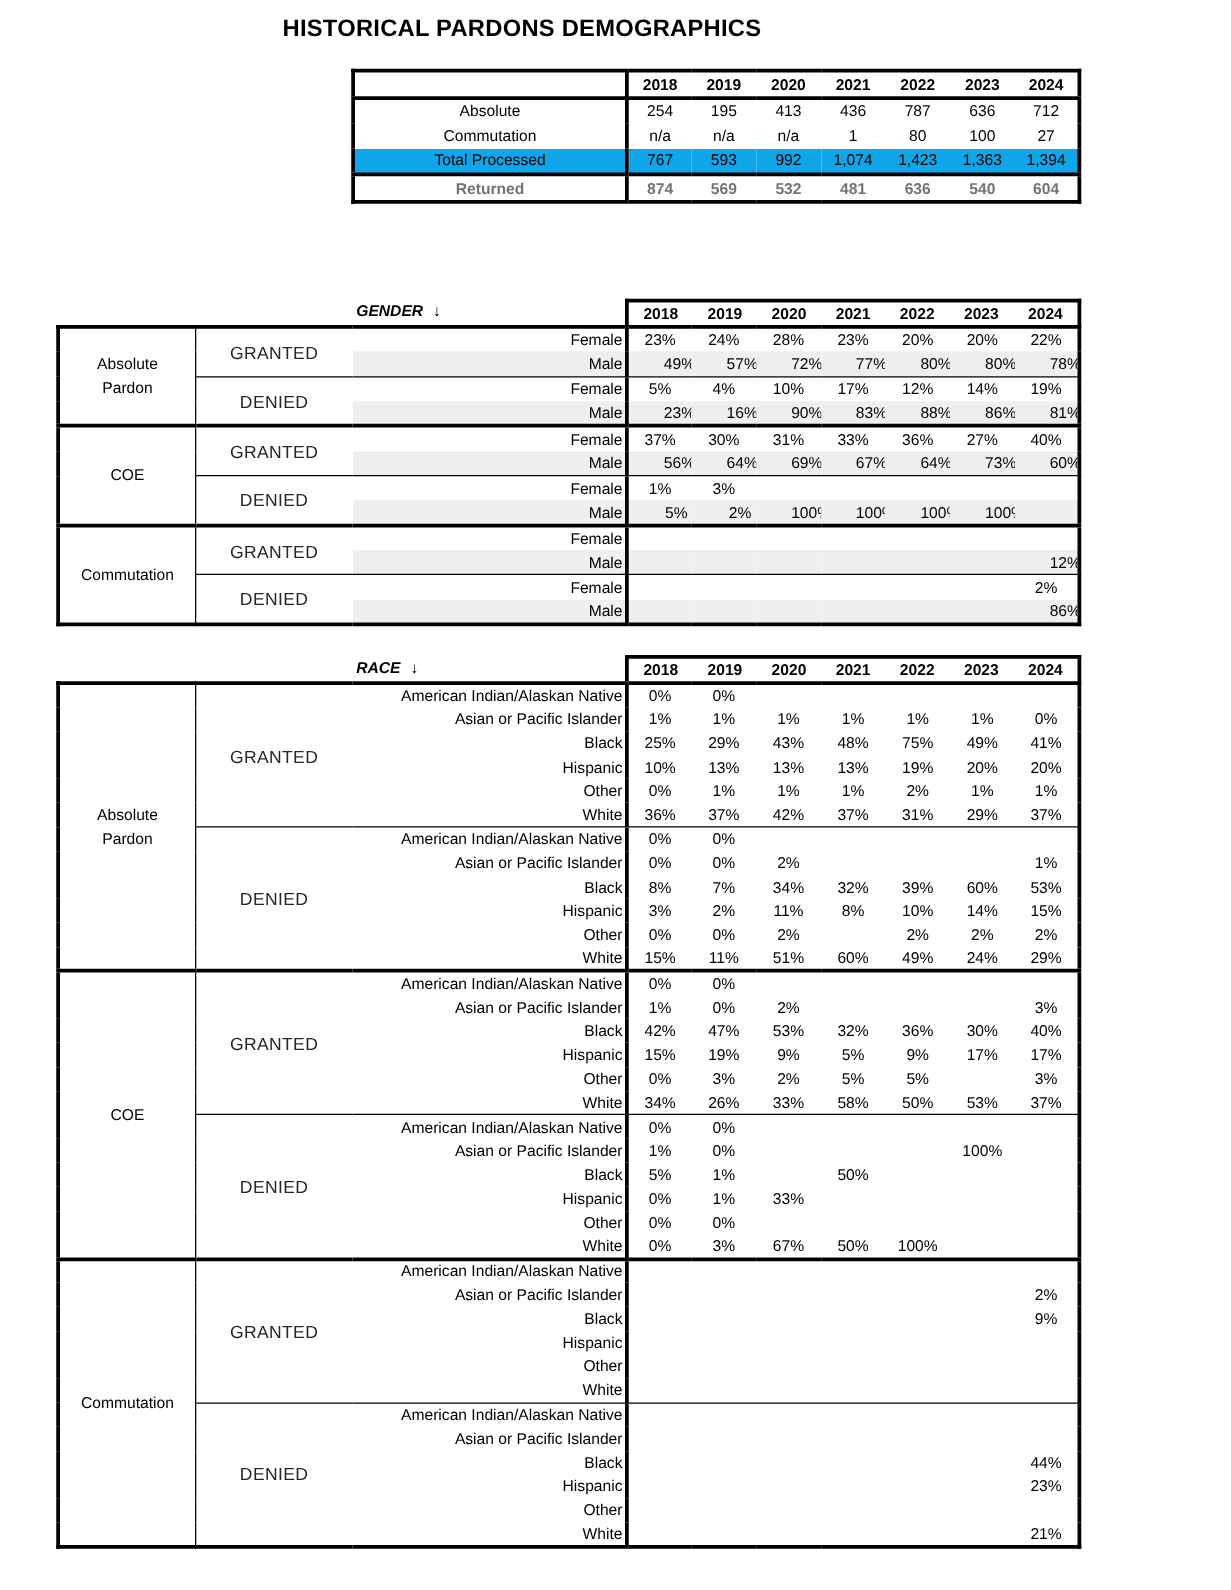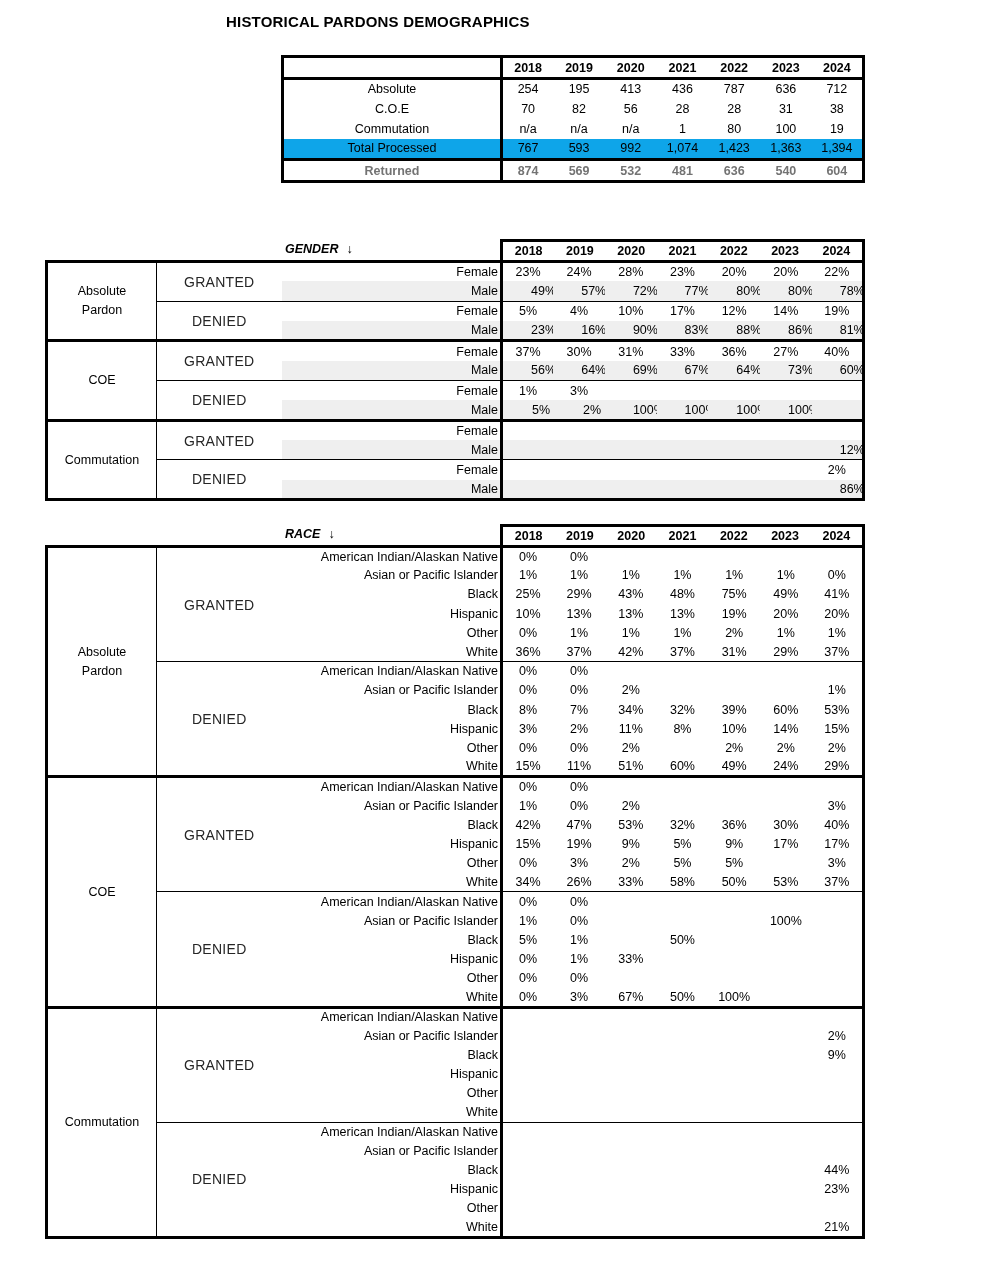--- a/index.html
+++ b/index.html
@@ -2,21 +2,21 @@
 <html><head>
 <meta charset="utf-8">
 <style>
   html,body{margin:0;padding:0;}
   body{
     width:985px;height:1272px;background:#ffffff;position:relative;
     font-family:"Liberation Sans",sans-serif;color:#000;
     -webkit-font-smoothing:antialiased;
   }
   .abs{position:absolute;}
-  .title{font-size:15px;font-weight:700;letter-spacing:.2px;}
+  .title{font-size:19px;font-weight:700;letter-spacing:.2px;}
   .seclabel{font-size:12.5px;font-weight:700;font-style:italic;}
   .seclabel .arrow{margin-left:8px;font-style:normal;font-weight:700;}
 
   table{border-collapse:collapse;table-layout:fixed;border:3px solid #000;}
   td{padding:0 2px;font-size:12.5px;white-space:nowrap;overflow:hidden;vertical-align:middle;}
 
   
   tr.hdr td{border-bottom:3px solid #000;font-weight:700;text-align:center;}
   td.lbl{border-right:3px solid #000;text-align:center;}
   td.val,td.yr{text-align:center;}
@@ -71,38 +71,28 @@
         <td class="lbl">Absolute</td>
         <td class="val">254</td>
         <td class="val">195</td>
         <td class="val">413</td>
         <td class="val">436</td>
         <td class="val">787</td>
         <td class="val">636</td>
         <td class="val">712</td>
       </tr>
       <tr class="normal" style="height: 20px;">
-        <td class="lbl">C.O.E</td>
-        <td class="val">70</td>
-        <td class="val">82</td>
-        <td class="val">56</td>
-        <td class="val">28</td>
-        <td class="val">28</td>
-        <td class="val">31</td>
-        <td class="val">38</td>
-      </tr>
-      <tr class="normal" style="height: 20px;">
         <td class="lbl">Commutation</td>
         <td class="val">n/a</td>
         <td class="val">n/a</td>
         <td class="val">n/a</td>
         <td class="val">1</td>
         <td class="val">80</td>
         <td class="val">100</td>
-        <td class="val">19</td>
+        <td class="val">27</td>
       </tr>
       <tr class="total" style="height: 21px;">
         <td class="lbl">Total Processed</td>
         <td class="val">767</td>
         <td class="val">593</td>
         <td class="val">992</td>
         <td class="val">1,074</td>
         <td class="val">1,423</td>
         <td class="val">1,363</td>
         <td class="val">1,394</td>

